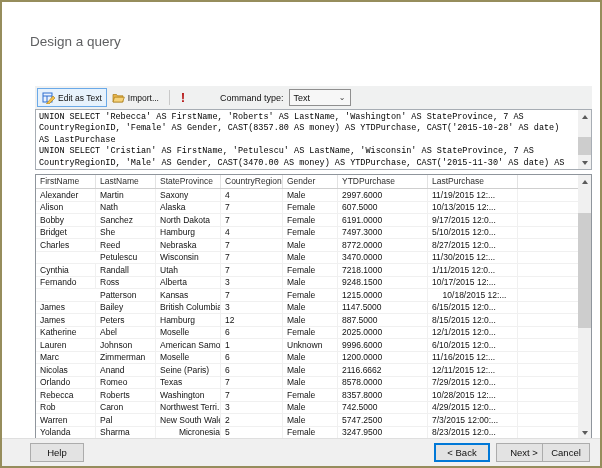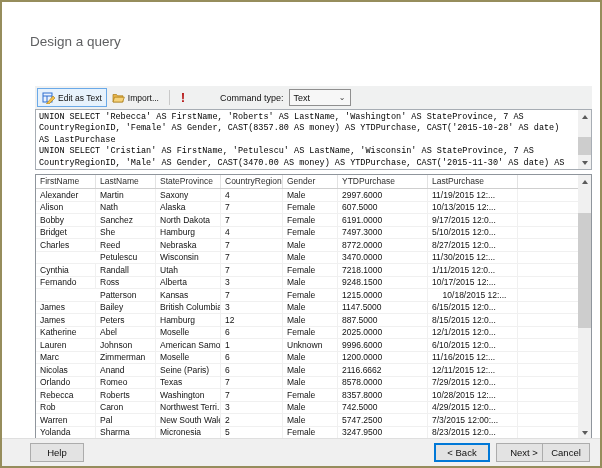--- a/index.html
+++ b/index.html
@@ -310,21 +310,21 @@
               <div class="g-cell" style="width: 65px;">New South Wales</div>
               <div class="g-cell" style="width: 62px;">2</div>
               <div class="g-cell" style="width: 55px;">Male</div>
               <div class="g-cell" style="width: 90px;">5747.2500</div>
               <div class="g-cell" style="width: 90px;">7/3/2015 12:00:...</div>
               <div class="g-cell" style="flex: 1 1 0%; border-right: none;"></div>
             </div>
             <div class="g-row">
               <div class="g-cell" style="width: 60px;">Yolanda</div>
               <div class="g-cell" style="width: 60px;">Sharma</div>
-              <div class="g-cell" style="width: 65px;">Micronesia</div>
+              <div class="g-cell" style="width: 65px; text-align: right;">Micronesia</div>
               <div class="g-cell" style="width: 62px;">5</div>
               <div class="g-cell" style="width: 55px;">Female</div>
               <div class="g-cell" style="width: 90px;">3247.9500</div>
               <div class="g-cell" style="width: 90px;">8/23/2015 12:0...</div>
               <div class="g-cell" style="flex: 1 1 0%; border-right: none;"></div>
             </div>
           </div>
       </div>
       <div class="vscroll">
         <div class="vs-up">

